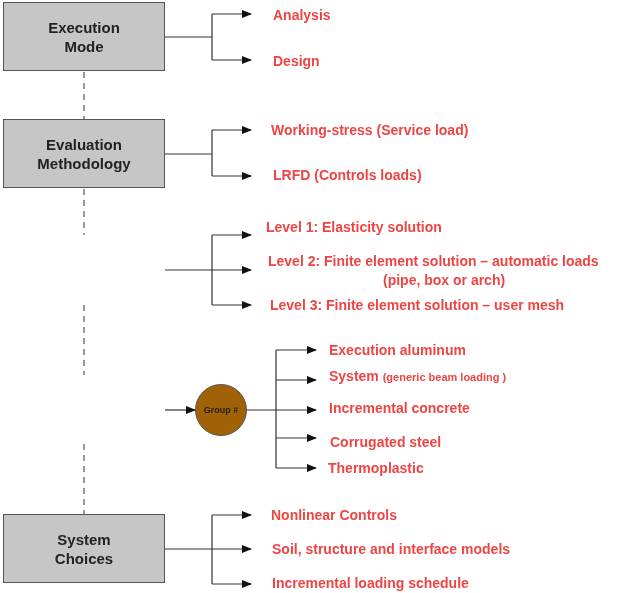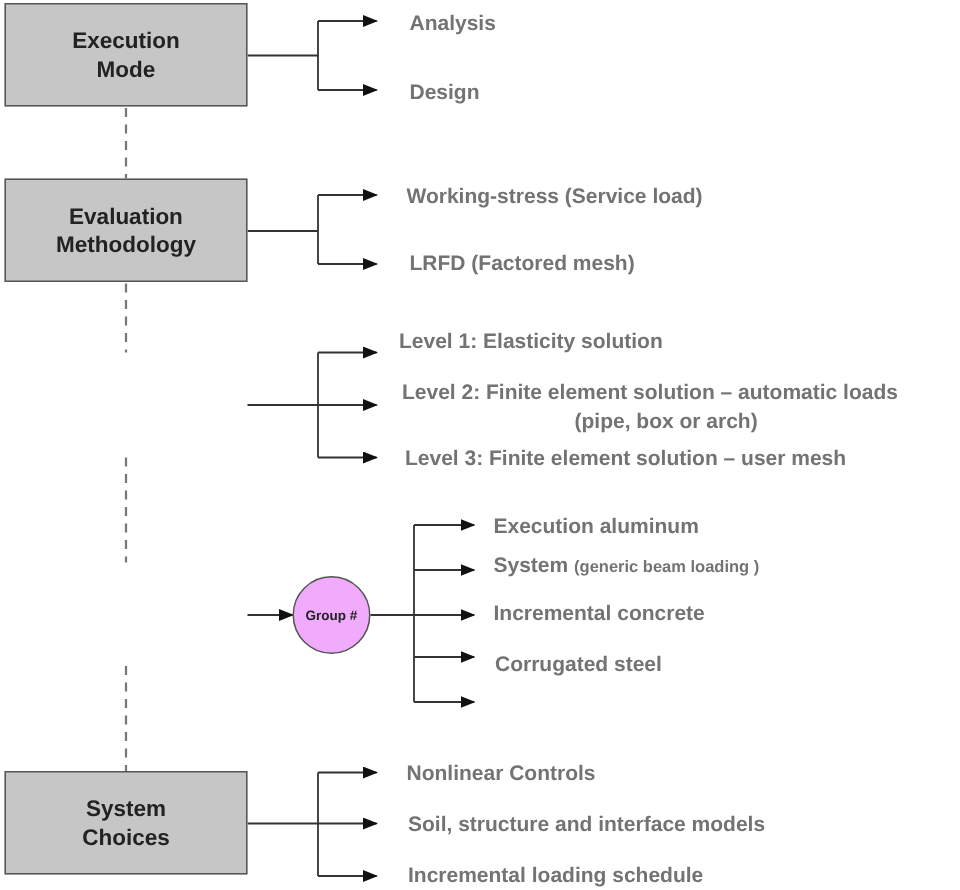--- a/index.html
+++ b/index.html
@@ -1,21 +1,21 @@
 <!DOCTYPE html>
 <html><head>
 <meta charset="utf-8">
 <style>
   html,body{margin:0;padding:0;background:#fff;}
   #canvas{position:relative;width:640px;height:593px;overflow:hidden;background:#fff;font-family:"Liberation Sans",sans-serif;color:#111;}
   svg#lines{position:absolute;left:0;top:0;}
   .box{position:absolute;left:3px;width:162px;height:69px;background:#c6c6c6;border:1.5px solid #555;box-sizing:border-box;display:flex;align-items:center;justify-content:center;text-align:center;font-weight:bold;font-size:15px;line-height:19px;color:#222;white-space:pre-line;}
-  .lbl{position:absolute;font-weight:bold;font-size:14px;color:#737373;white-space:nowrap;line-height:16px;}
+  .lbl{position:absolute;font-weight:bold;font-size:14px;color:#ef4444;white-space:nowrap;line-height:16px;}
   .small{font-size:11px;}
-  .circle{position:absolute;left:195px;top:384px;width:52px;height:52px;border-radius:50%;background:#f0abfc;border:1.5px solid #555;box-sizing:border-box;display:flex;align-items:center;justify-content:center;font-weight:bold;font-size:9px;color:#222;}
+  .circle{position:absolute;left:195px;top:384px;width:52px;height:52px;border-radius:50%;background:#a16207;border:1.5px solid #555;box-sizing:border-box;display:flex;align-items:center;justify-content:center;font-weight:bold;font-size:9px;color:#222;}
 </style>
 </head>
 <body>
 
 <div id="canvas">
   <svg id="lines" width="640" height="593">
     <defs>
       <marker id="ah" markerWidth="10" markerHeight="8" refX="9" refY="4" orient="auto" markerUnits="userSpaceOnUse">
         <path d="M0,0 L10,4 L0,8 Z" fill="#111"></path>
       </marker>
@@ -62,28 +62,29 @@
 Methodology</div>
   <div class="box" style="top:514px">System
 Choices</div>
 
   <div class="circle">Group #</div>
 
   <div class="lbl" style="left:273px;top:7px">Analysis</div>
   <div class="lbl" style="left:273px;top:53px">Design</div>
 
   <div class="lbl" style="left:271px;top:122px">Working-stress (Service load)</div>
-  <div class="lbl" style="left:273px;top:167px">LRFD  (Factored mesh)</div>
+  <div class="lbl" style="left:273px;top:167px">LRFD  (Controls loads)</div>
 
   <div class="lbl" style="left:266px;top:219px">Level 1: Elasticity solution</div>
   <div class="lbl" style="left:268px;top:253px">Level 2: Finite element solution – automatic loads</div>
   <div class="lbl" style="left:383px;top:272px">(pipe, box or arch)</div>
   <div class="lbl" style="left:270px;top:297px">Level 3: Finite element solution – user mesh</div>
 
   <div class="lbl" style="left:329px;top:342px">Execution aluminum</div>
   <div class="lbl" style="left:329px;top:368px"><span>System</span> <span class="small">(generic beam loading )</span></div>
   <div class="lbl" style="left:329px;top:400px">Incremental concrete</div>
   <div class="lbl" style="left:330px;top:434px">Corrugated steel</div>
+  <div class="lbl" style="left:328px;top:460px">Thermoplastic</div>
 
   <div class="lbl" style="left:271px;top:507px">Nonlinear Controls</div>
   <div class="lbl" style="left:272px;top:541px">Soil, structure and interface models</div>
   <div class="lbl" style="left:272px;top:575px">Incremental loading schedule</div>
 </div>
 
 </body></html>

